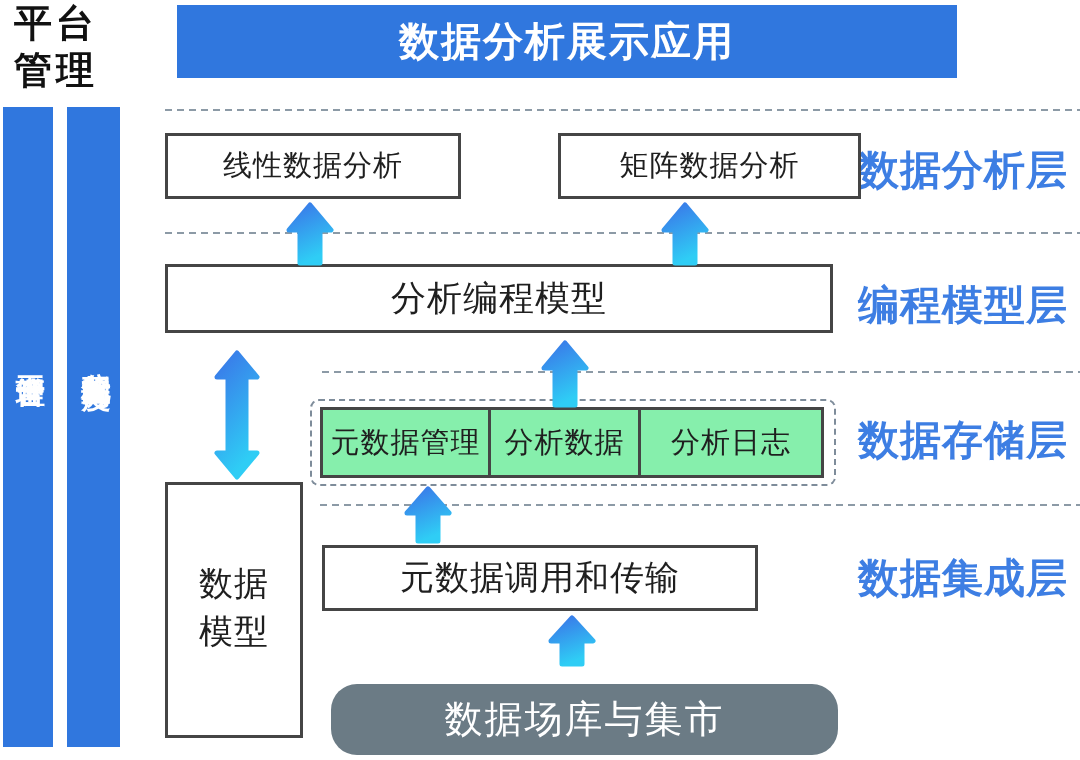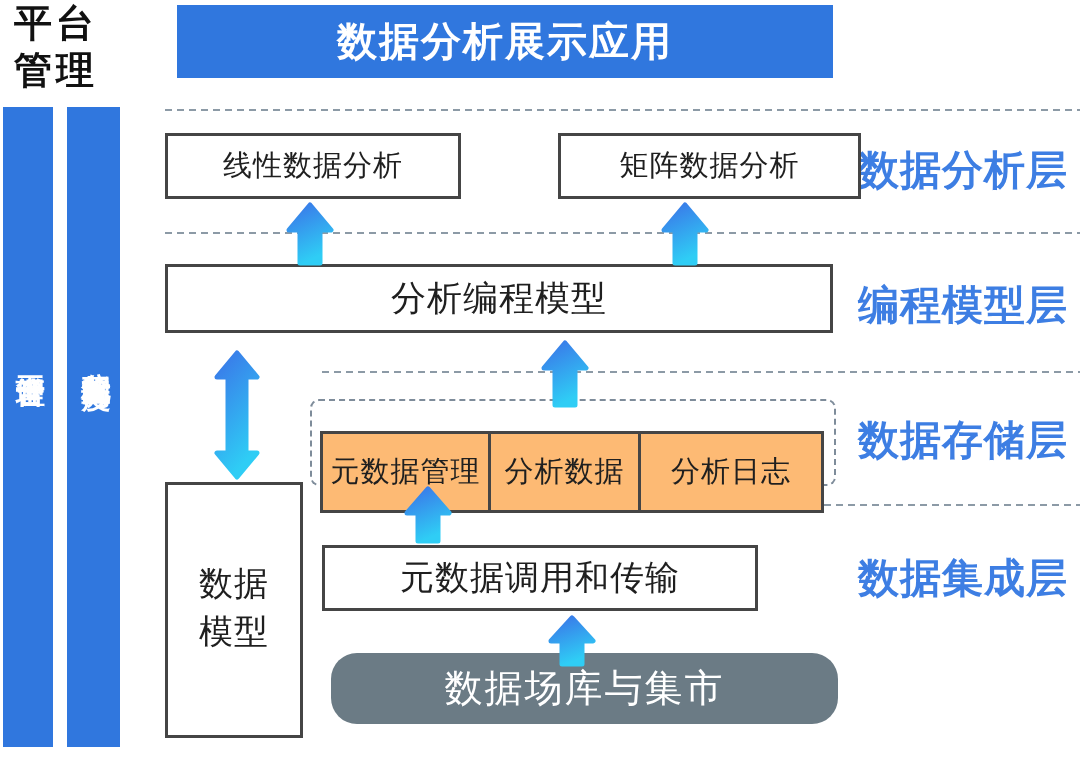--- a/index.html
+++ b/index.html
@@ -18,21 +18,21 @@
     display:flex;align-items:center;justify-content:center;padding-bottom:145px;box-sizing:border-box;
   }
   .vbar-1{left:3px;width:50px;}
   .vbar-2{left:67px;width:53px;}
   .vbar .vtext{
     writing-mode:vertical-rl;text-orientation:upright;
     color:#ffffff;font-size:29px;font-weight:700;letter-spacing:1px;
   }
   
   .banner{
-    position:absolute;left:177px;top:5px;width:656px;height:73px;background:#3077DE;
+    position:absolute;left:177px;top:5px;width:780px;height:73px;background:#3077DE;
     display:flex;align-items:center;justify-content:center;
     color:#ffffff;font-size:40px;font-weight:700;letter-spacing:2px;
   }
   
   .dash{
     position:absolute;height:2px;
     background:repeating-linear-gradient(90deg,#8C9AA6 0 7px,transparent 7px 12px);
   }
   .dash-a{left:165px;top:109px;width:915px;}
   .dash-b{left:165px;top:232px;width:915px;}
@@ -58,33 +58,33 @@
   .box-model{
     left:165px;top:482px;width:138px;height:256px;
     flex-direction:column;font-size:34px;line-height:48px;
   }
   
   .storage-outer{
     position:absolute;left:310px;top:399px;width:526px;height:87px;
     border:2px dashed #7E8C9A;border-radius:9px;box-sizing:border-box;background:#ffffff;
   }
   .storage-inner{
-    position:absolute;left:8px;top:6px;width:504px;height:82px;
-    border:3px solid #454545;box-sizing:border-box;display:flex;background:#fdba74;margin-top:24px;
+    position:absolute;left:8px;top:6px;width:504px;height:71px;
+    border:3px solid #454545;box-sizing:border-box;display:flex;background:#86efac;
   }
   .storage-cell{
     display:flex;align-items:center;justify-content:center;
     color:#1f1f1f;font-size:29px;letter-spacing:1px;
   }
   .sc-1{width:168px;border-right:3px solid #454545;box-sizing:border-box;}
   .sc-2{width:150px;border-right:3px solid #454545;box-sizing:border-box;}
   .sc-3{flex:1;}
   
   .source-box{
-    position:absolute;left:331px;top:653px;width:507px;height:71px;background:#6B7B85;
+    position:absolute;left:331px;top:684px;width:507px;height:71px;background:#6B7B85;
     border-radius:26px;display:flex;align-items:center;justify-content:center;
     color:#ffffff;font-size:38px;letter-spacing:2px;
   }
   
   .arrow{position:absolute;}
   .arr-a{left:286px;top:202px;}
   .arr-b{left:661px;top:202px;}
   .arr-c{left:541px;top:340px;}
   .arr-d{left:404px;top:486px;}
   .arr-e{left:548px;top:615px;}

